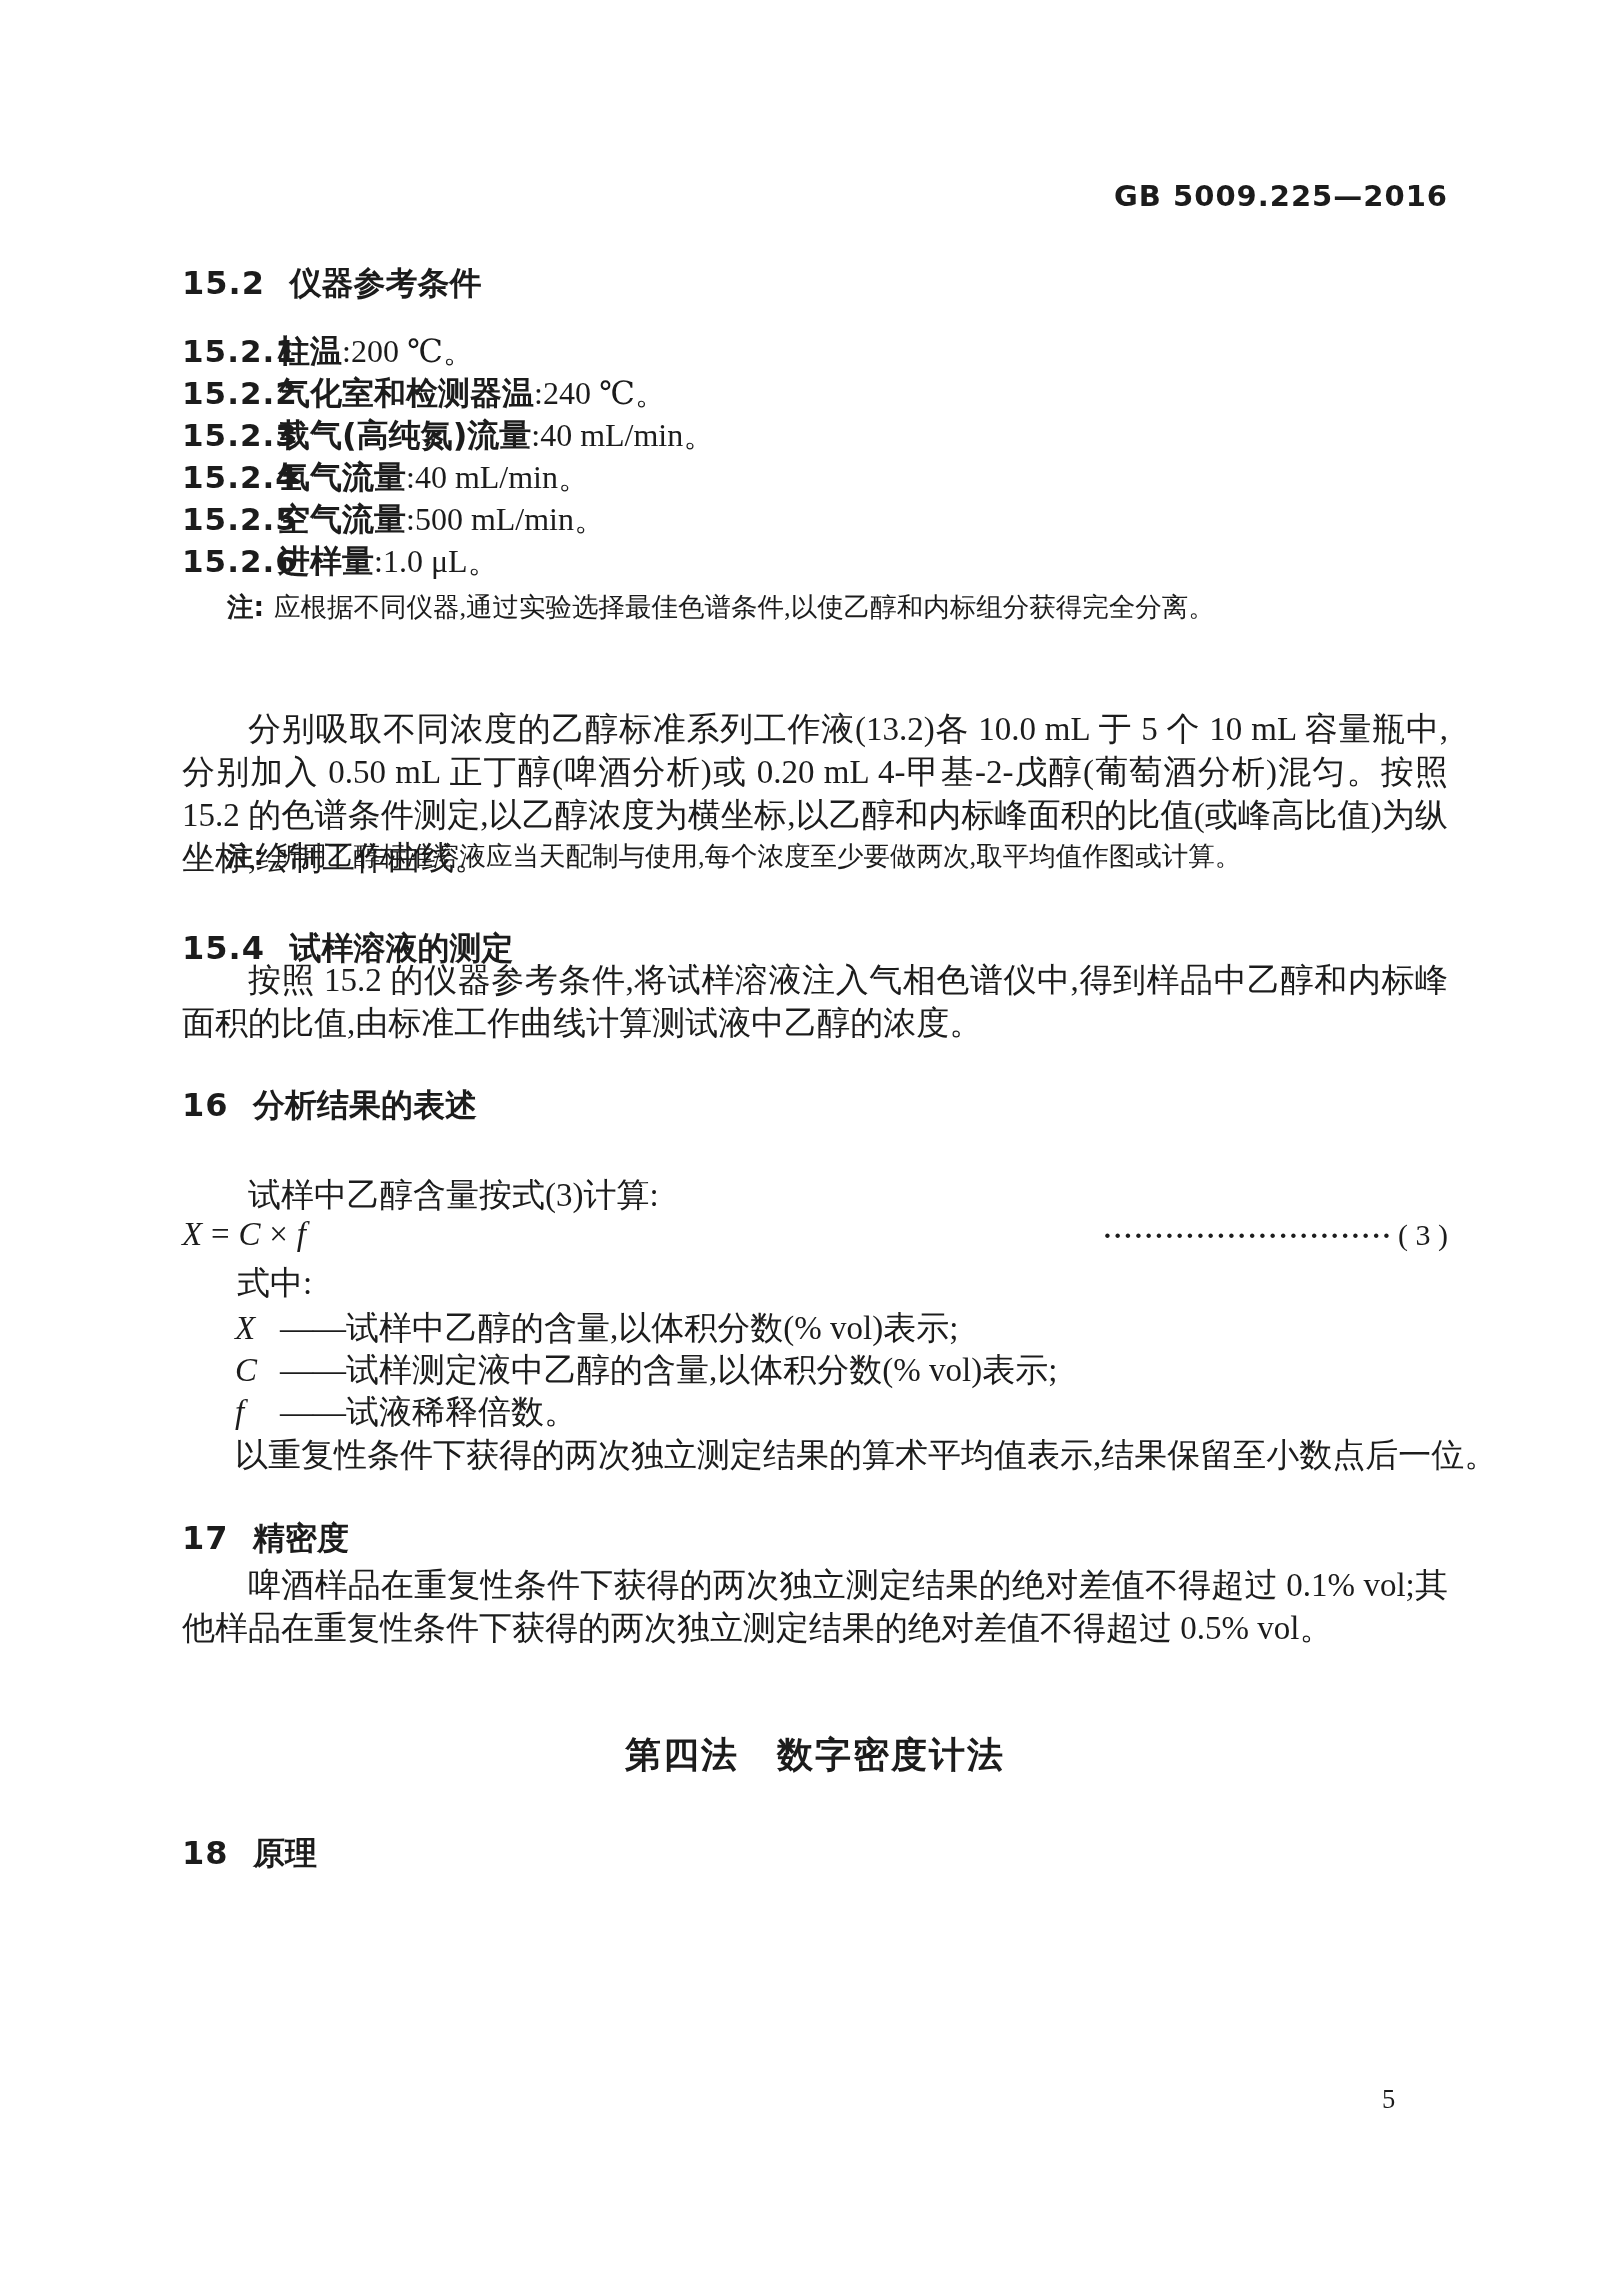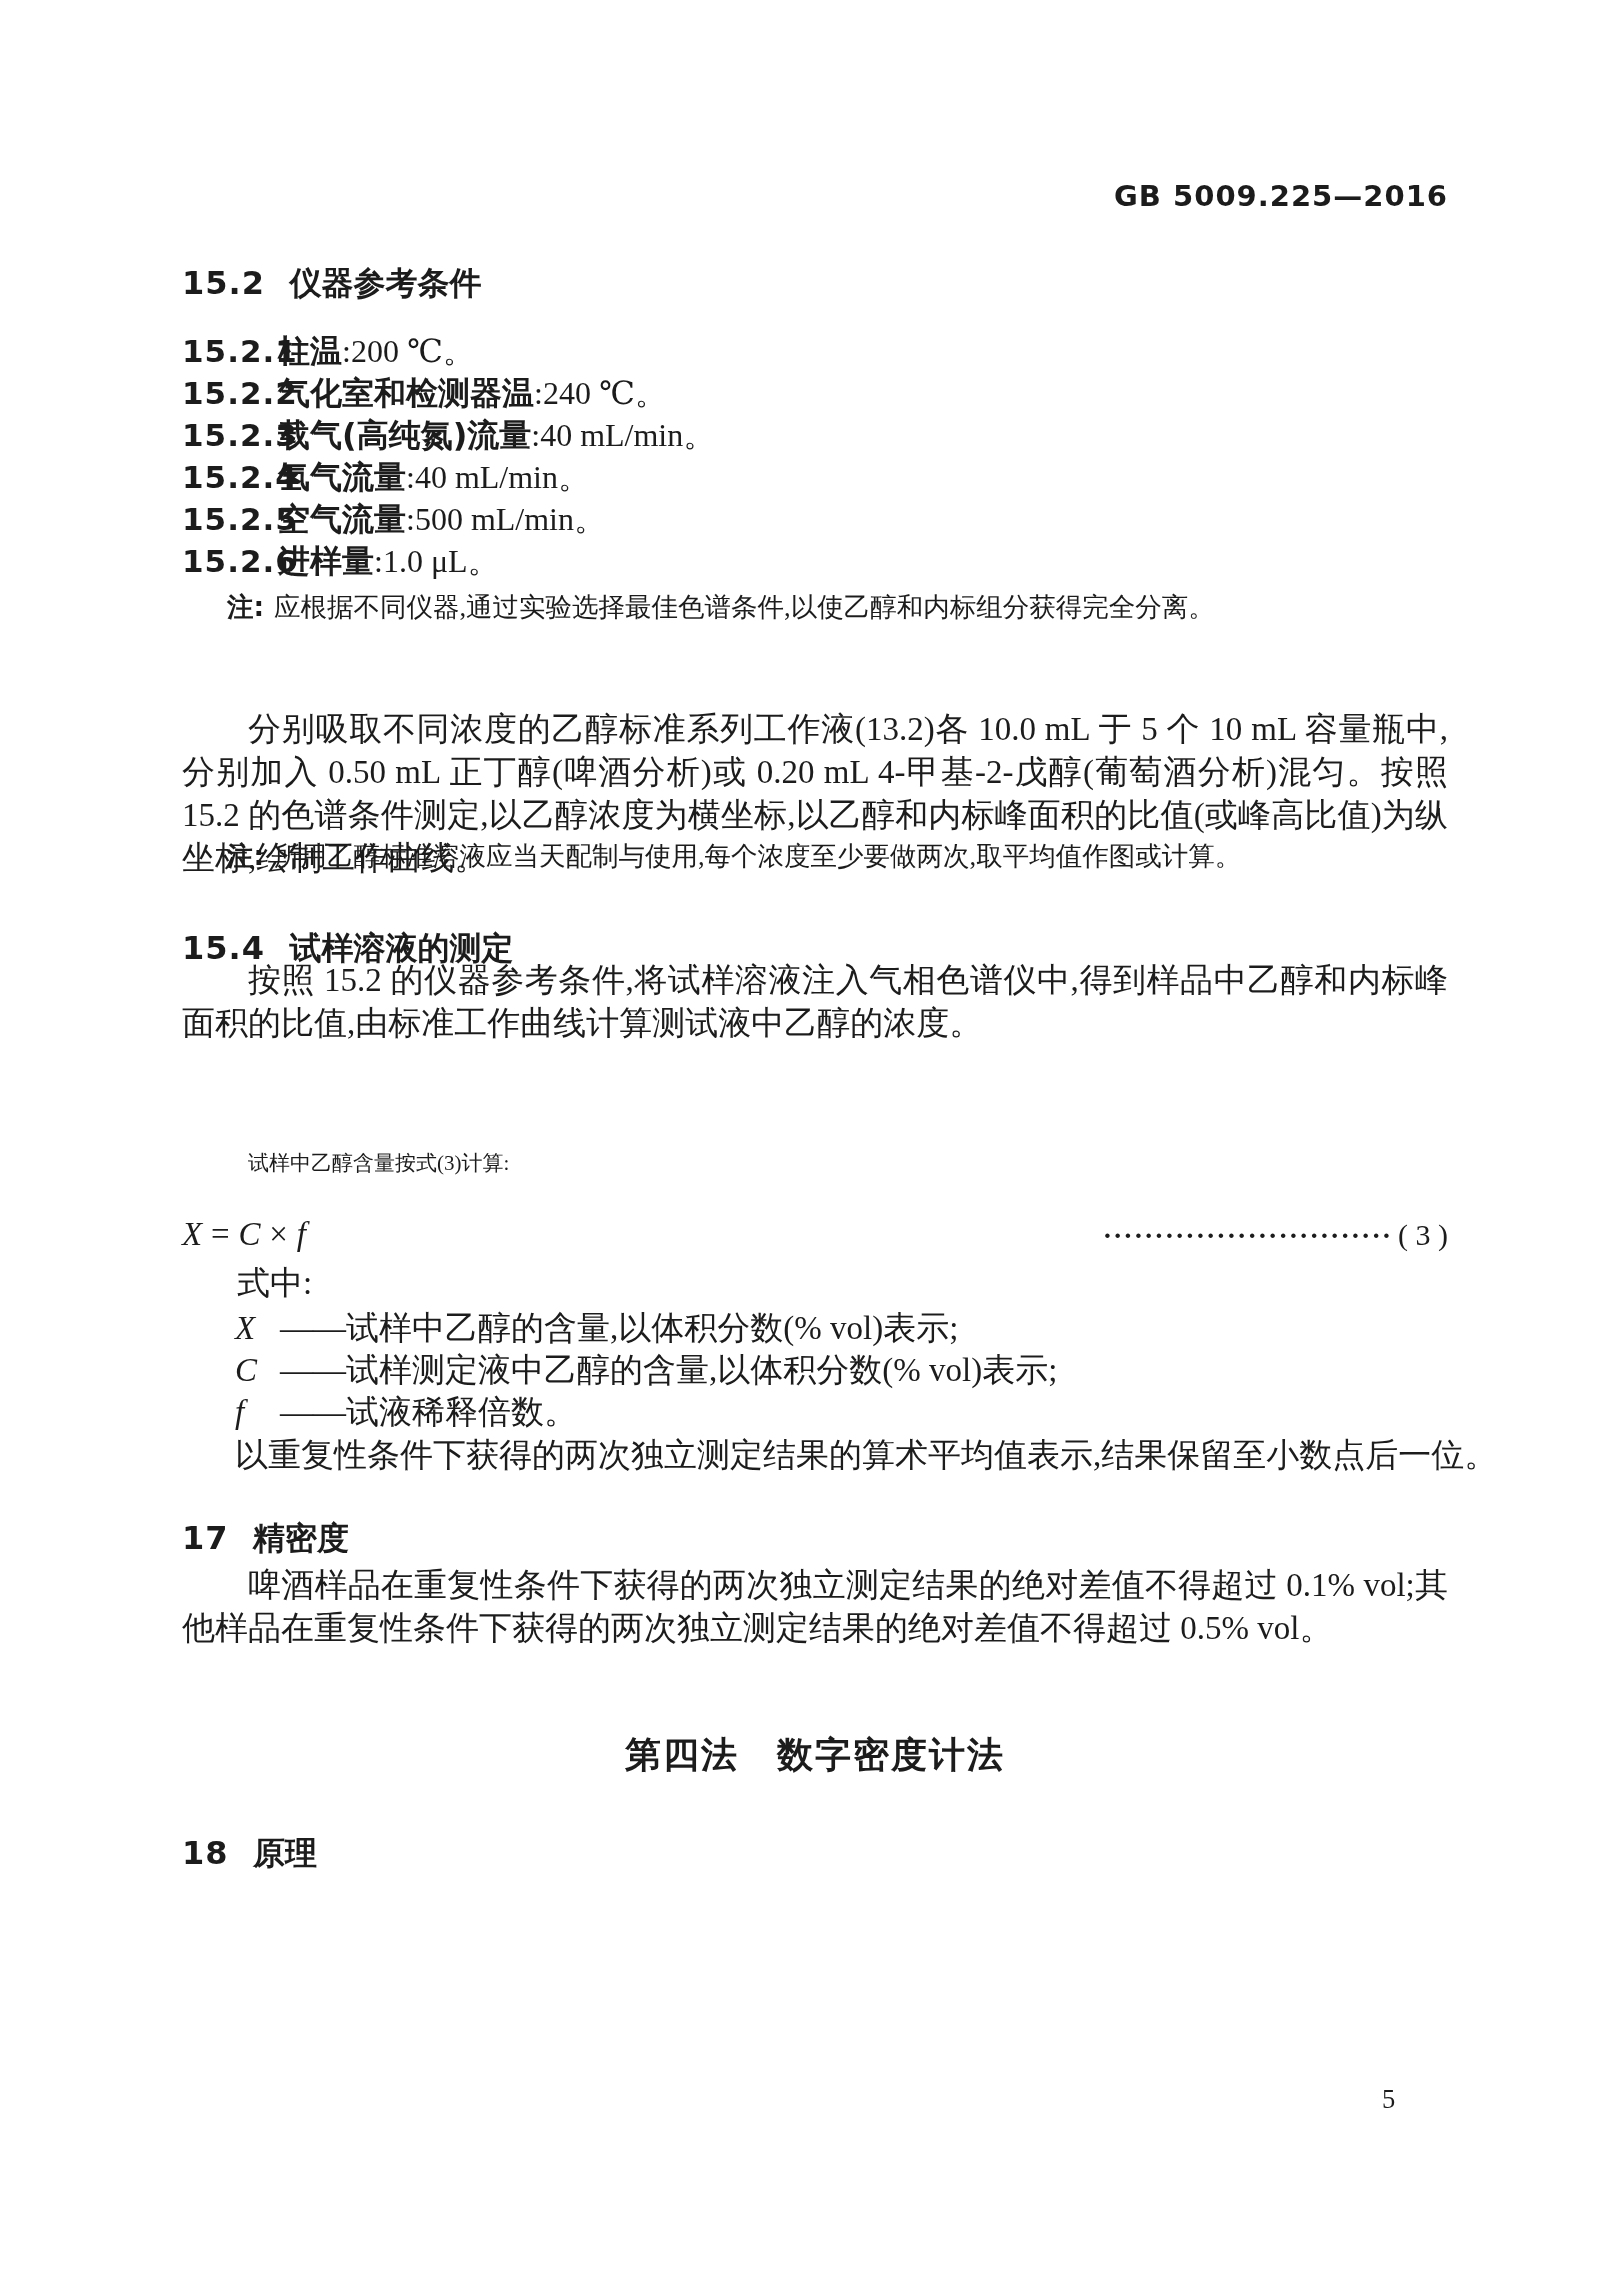--- a/index.html
+++ b/index.html
@@ -77,21 +77,21 @@
     font-size: 33px;
     line-height: 43px;
     text-align: justify;
     text-indent: 66px;
   }
   .p153 { top: 708px; }
   .p154 { top: 959px; }
   .p17  { top: 1564px; }
   .p18  { top: 1917px; }
 
-  .intro16 { top: 1142px; font-size: 21px; line-height: 42px; text-indent: 66px; }
+  .intro16 { top: 1174px; font-size: 33px; line-height: 42px; text-indent: 66px; }
 
   
   .formula-row { top: 1216px; height: 47px; font-size: 33px; }
   .formula-expr { display: block; }
   .f-var { font-style: italic; }
   .f-op { font-style: normal; margin: 0 8.8px; }
   .formula-ref {
     position: absolute;
     right: 0; top: 2px;
     font-size: 28px;
@@ -165,20 +165,23 @@
   <div class="abs para p153">分别吸取不同浓度的乙醇标准系列工作液(13.2)各 10.0 mL 于 5 个 10 mL 容量瓶中,分别加入 0.50 mL 正丁醇(啤酒分析)或 0.20 mL 4-甲基-2-戊醇(葡萄酒分析)混匀。按照 15.2 的色谱条件测定,以乙醇浓度为横坐标,以乙醇和内标峰面积的比值(或峰高比值)为纵坐标,绘制工作曲线。</div>
   <div class="note note-153 abs" style="left:227px;width:1221px;">
     <span class="note-label">注:</span><span>所用乙醇标准溶液应当天配制与使用,每个浓度至少要做两次,取平均值作图或计算。</span>
   </div>
 
   <div class="abs clause-heading h154">
     <span class="c-num">15.4</span><span class="c-title">试样溶液的测定</span>
   </div>
   <div class="abs para p154">按照 15.2 的仪器参考条件,将试样溶液注入气相色谱仪中,得到样品中乙醇和内标峰面积的比值,由标准工作曲线计算测试液中乙醇的浓度。</div>
 
+  <div class="abs clause-heading h16">
+    <span class="c-num">16</span><span class="c-title">分析结果的表述</span>
+  </div>
   <div class="abs intro16">试样中乙醇含量按式(3)计算:</div>
 
   <div class="abs formula-row">
     <span class="formula-expr">
       <span class="f-var">X</span><span class="f-op">=</span><span class="f-var">C</span><span class="f-op">×</span><span class="f-var">f</span>
     </span>
     <span class="formula-ref">
       <span class="leader-dots">····························</span><span class="formula-no">( 3 )</span>
     </span>
   </div>

